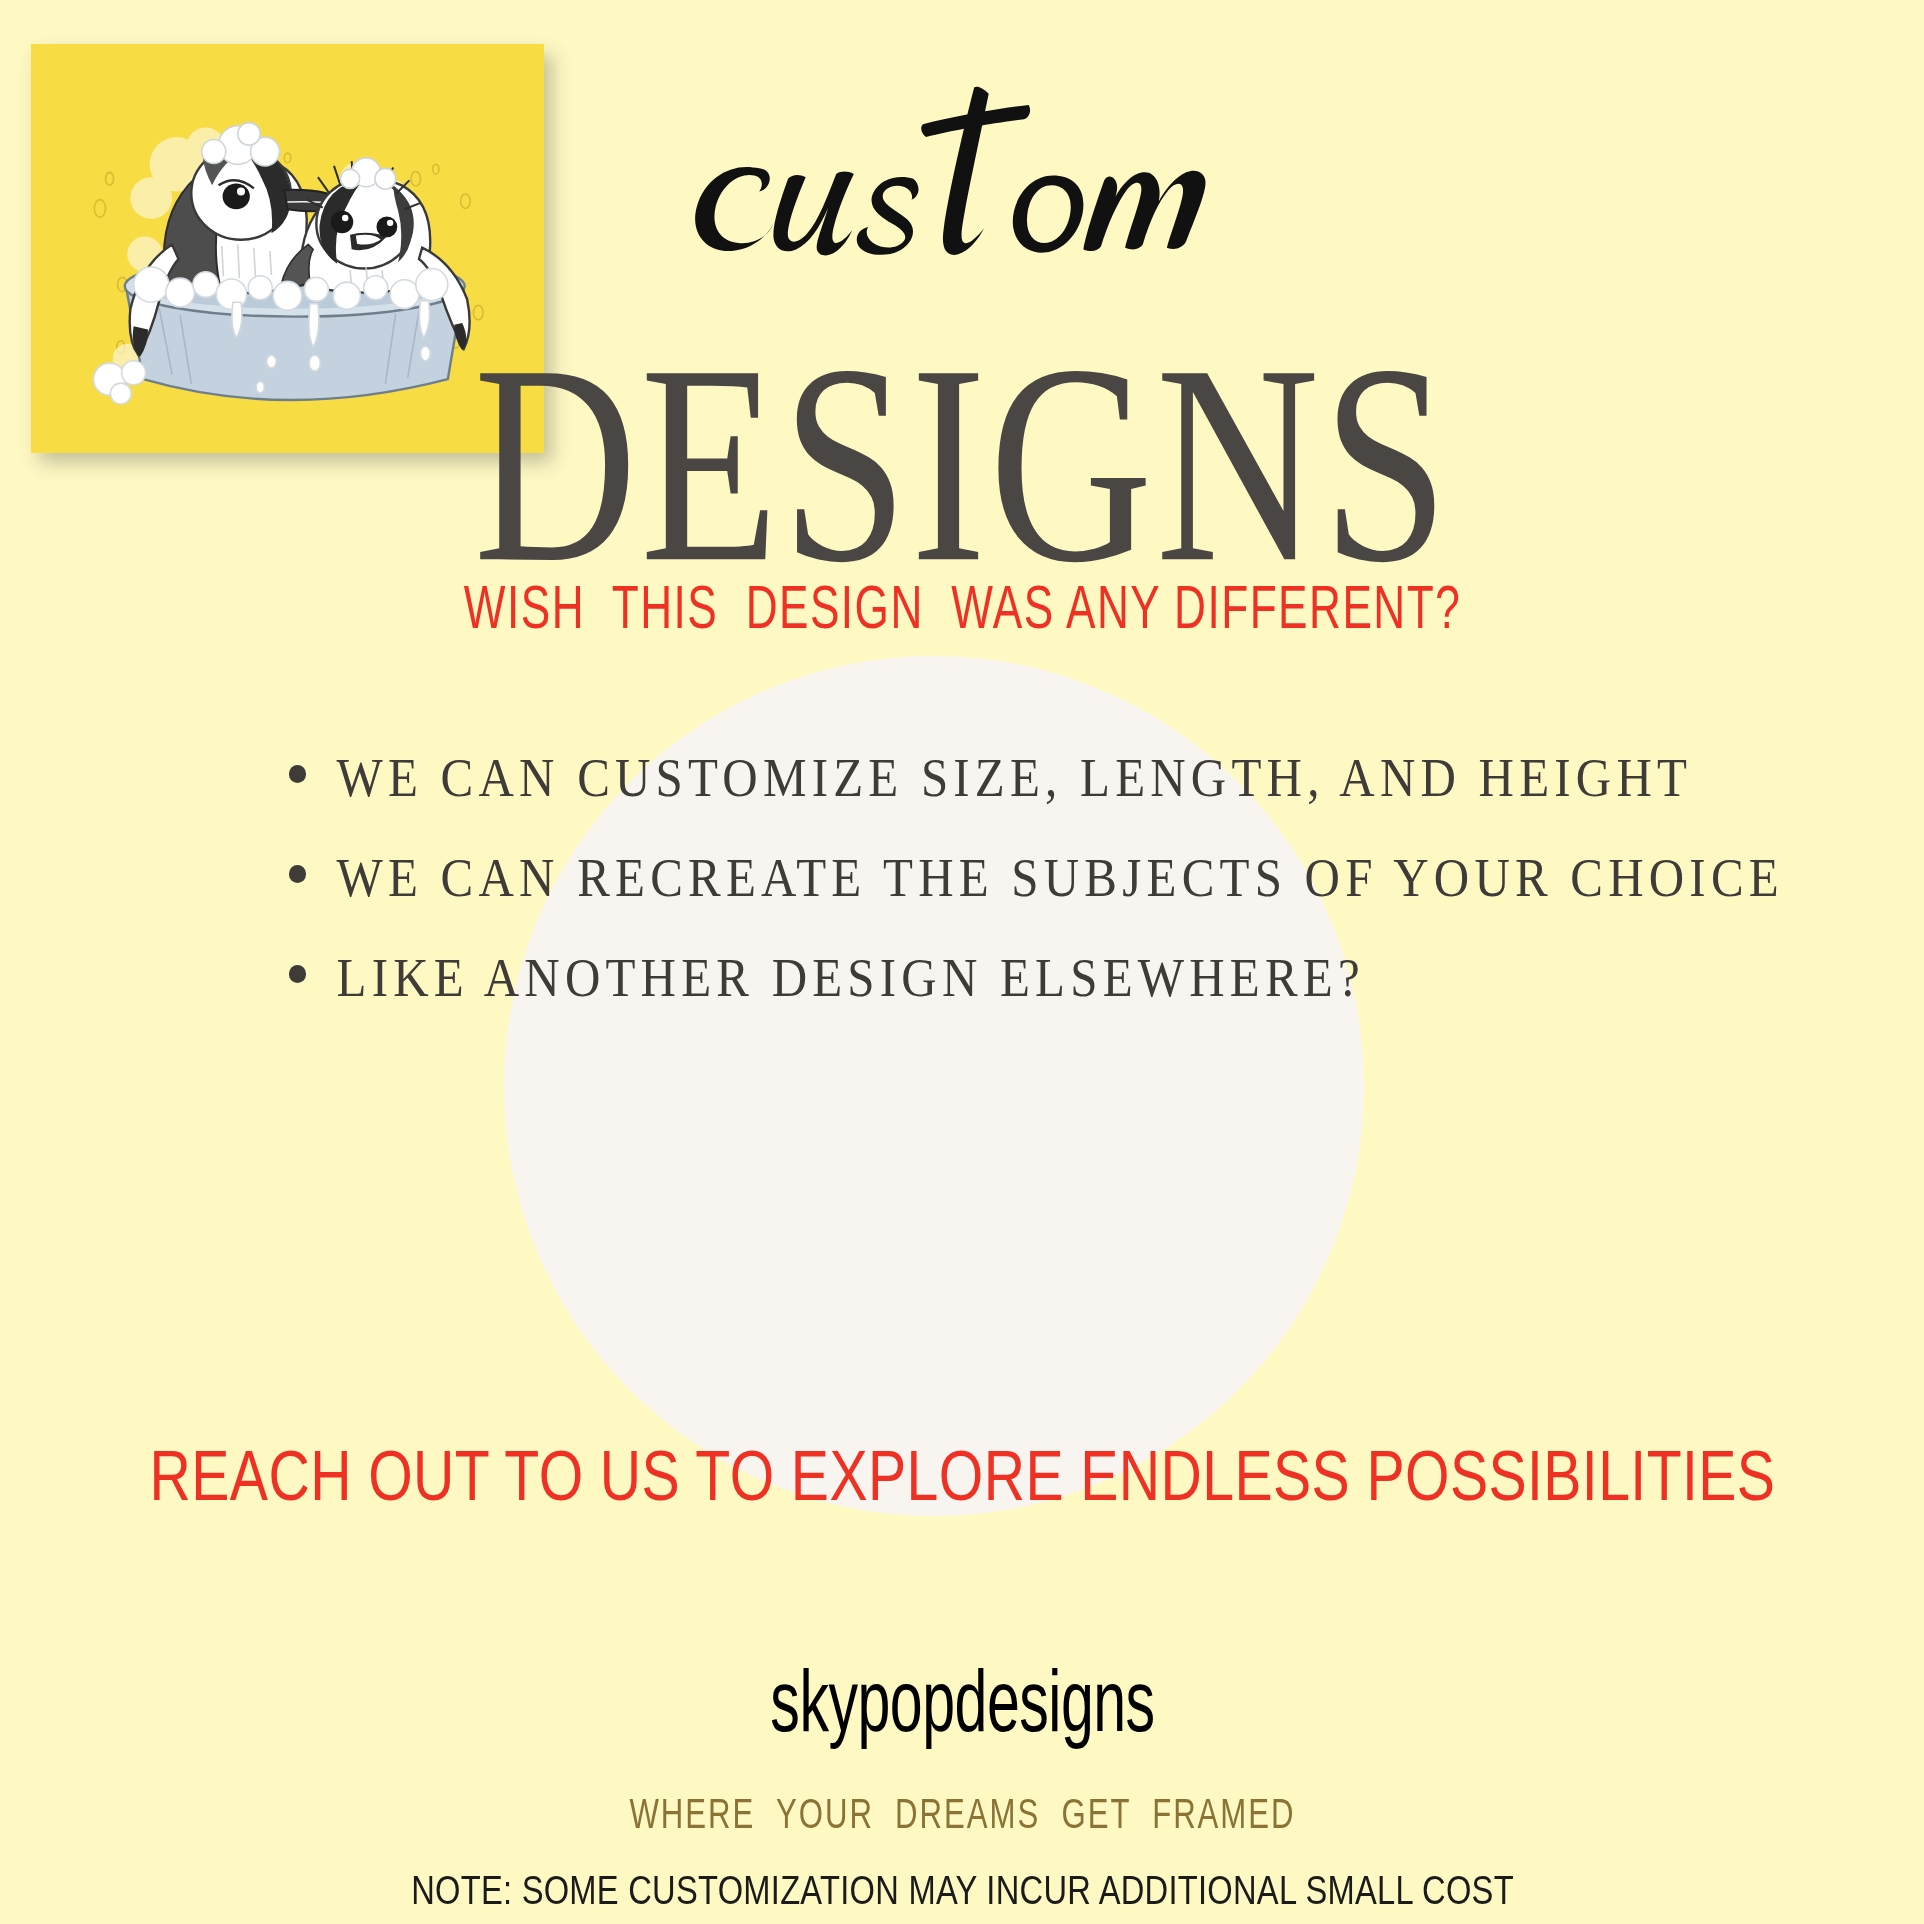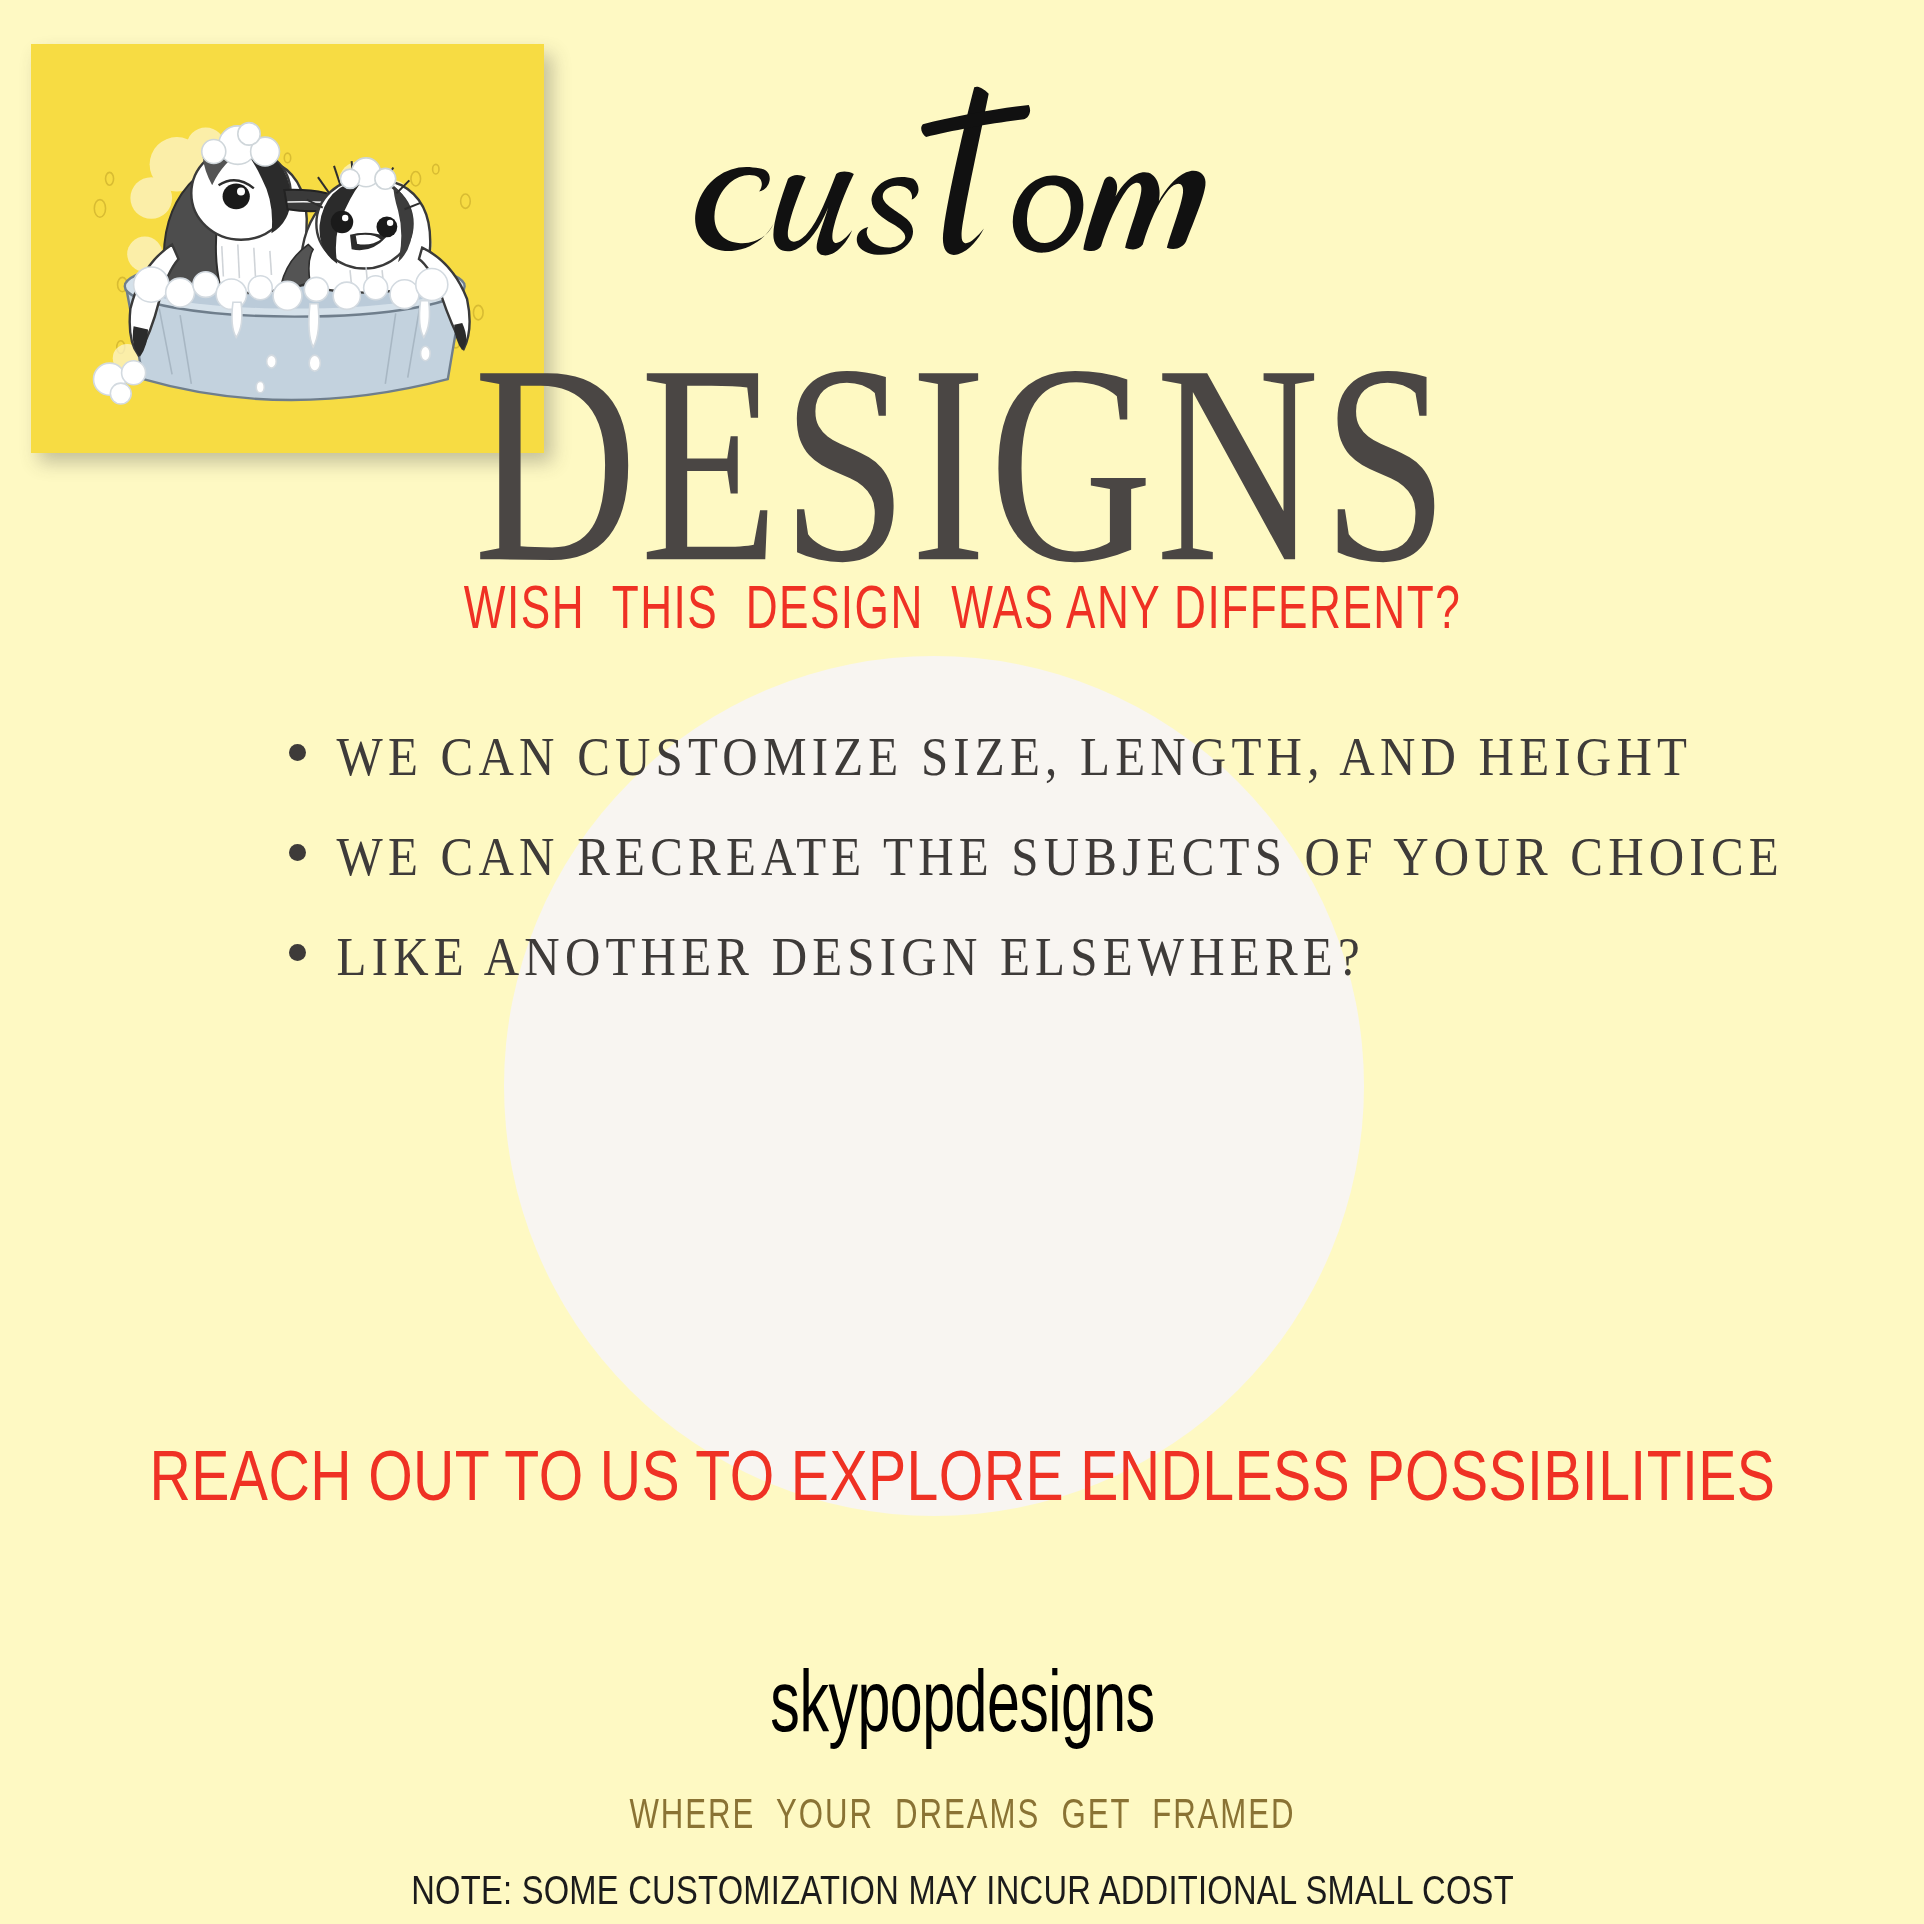--- a/index.html
+++ b/index.html
@@ -95,21 +95,21 @@
     position: absolute;
     left: 0; right: 0;
     top: 706px;
     z-index: 2;
     margin: 0;
     padding: 0;
     list-style: none;
   }
   .bullet-row {
     display: flex;
-    align-items: center;
+    align-items: flex-end;
     justify-content: center;
     height: 100px;
   }
   .bullet-inner {
     display: flex;
     align-items: baseline;
     width: 1652px;
     padding-left: 152px;
     box-sizing: border-box;
   }

